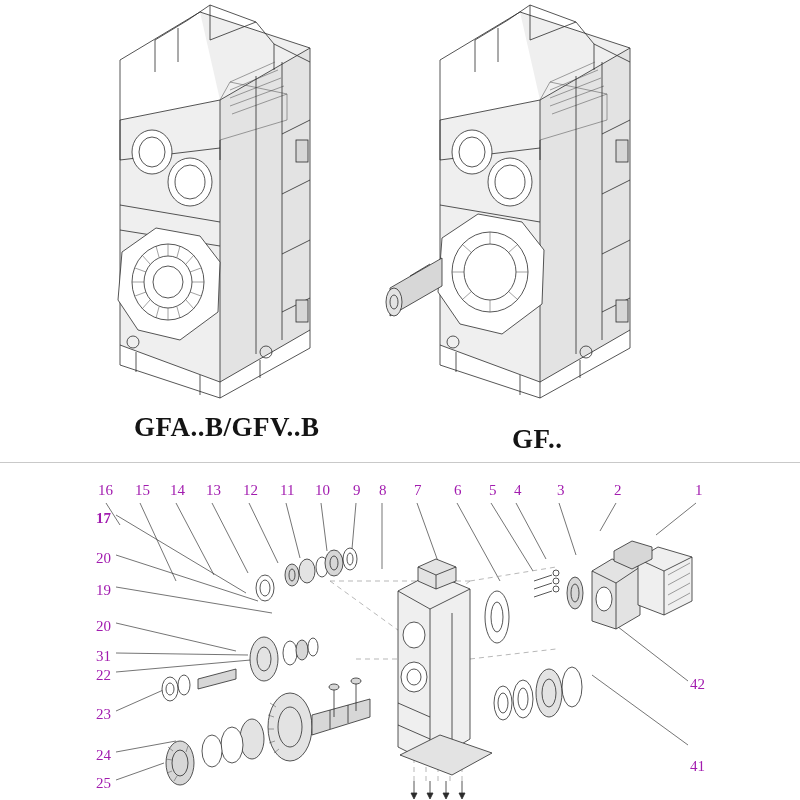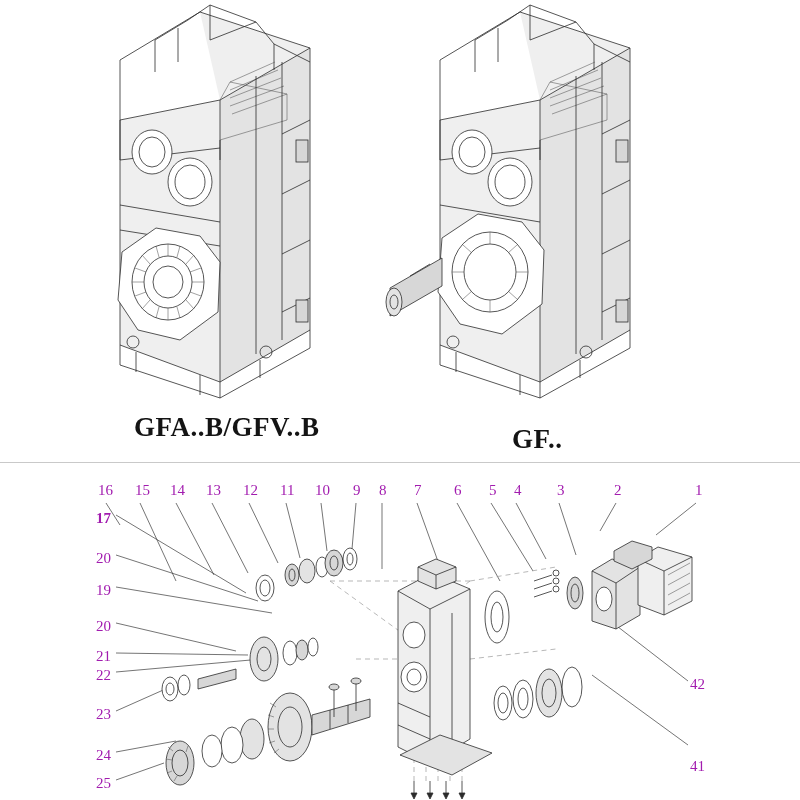--- a/index.html
+++ b/index.html
@@ -506,21 +506,21 @@
     <div class="callout" style="left:514px; top:20px;">4</div>
     <div class="callout" style="left:557px; top:20px;">3</div>
     <div class="callout" style="left:614px; top:20px;">2</div>
     <div class="callout" style="left:695px; top:20px;">1</div>
 
     
     <div class="callout" style="left:96px; top:48px;font-weight:bold;">17</div>
     <div class="callout" style="left:96px; top:88px;">20</div>
     <div class="callout" style="left:96px; top:120px;">19</div>
     <div class="callout" style="left:96px; top:156px;">20</div>
-    <div class="callout" style="left:96px; top:186px;">21</div>
+    <div class="callout" style="left:96px; top:186px;">31</div>
     <div class="callout" style="left:96px; top:205px;">22</div>
     <div class="callout" style="left:96px; top:244px;">23</div>
     <div class="callout" style="left:96px; top:285px;">24</div>
     <div class="callout" style="left:96px; top:313px;">25</div>
 
     
     <div class="callout" style="left:690px; top:214px;">42</div>
     <div class="callout" style="left:690px; top:278px;margin-top:18px;">41</div>
 
   </div>

